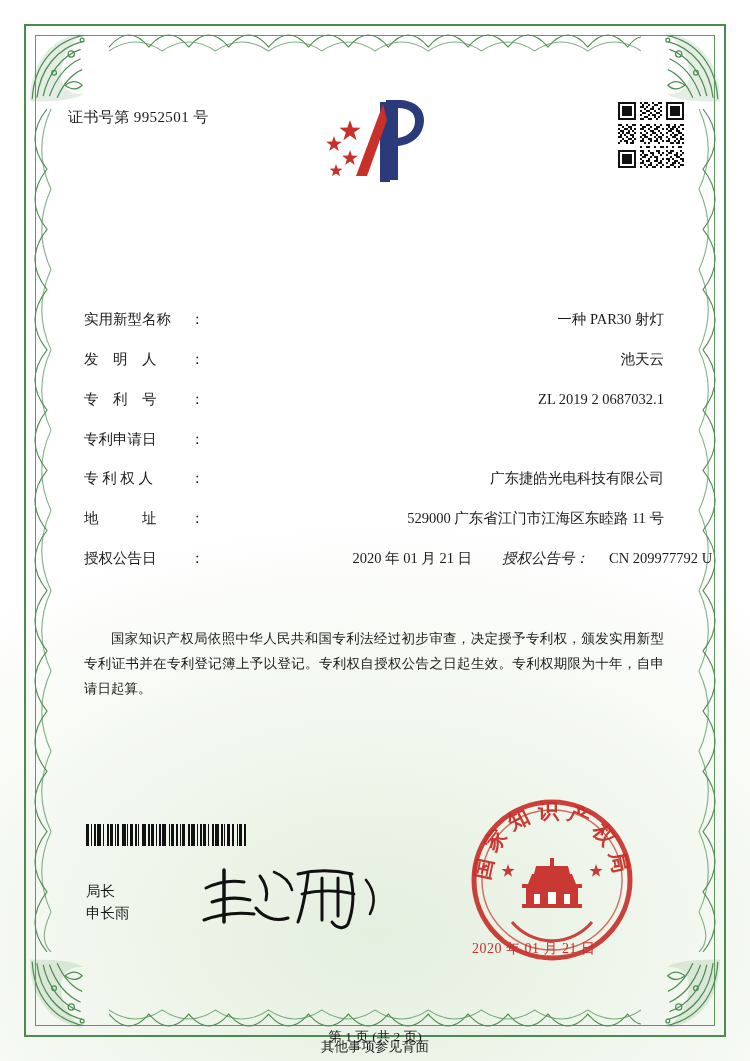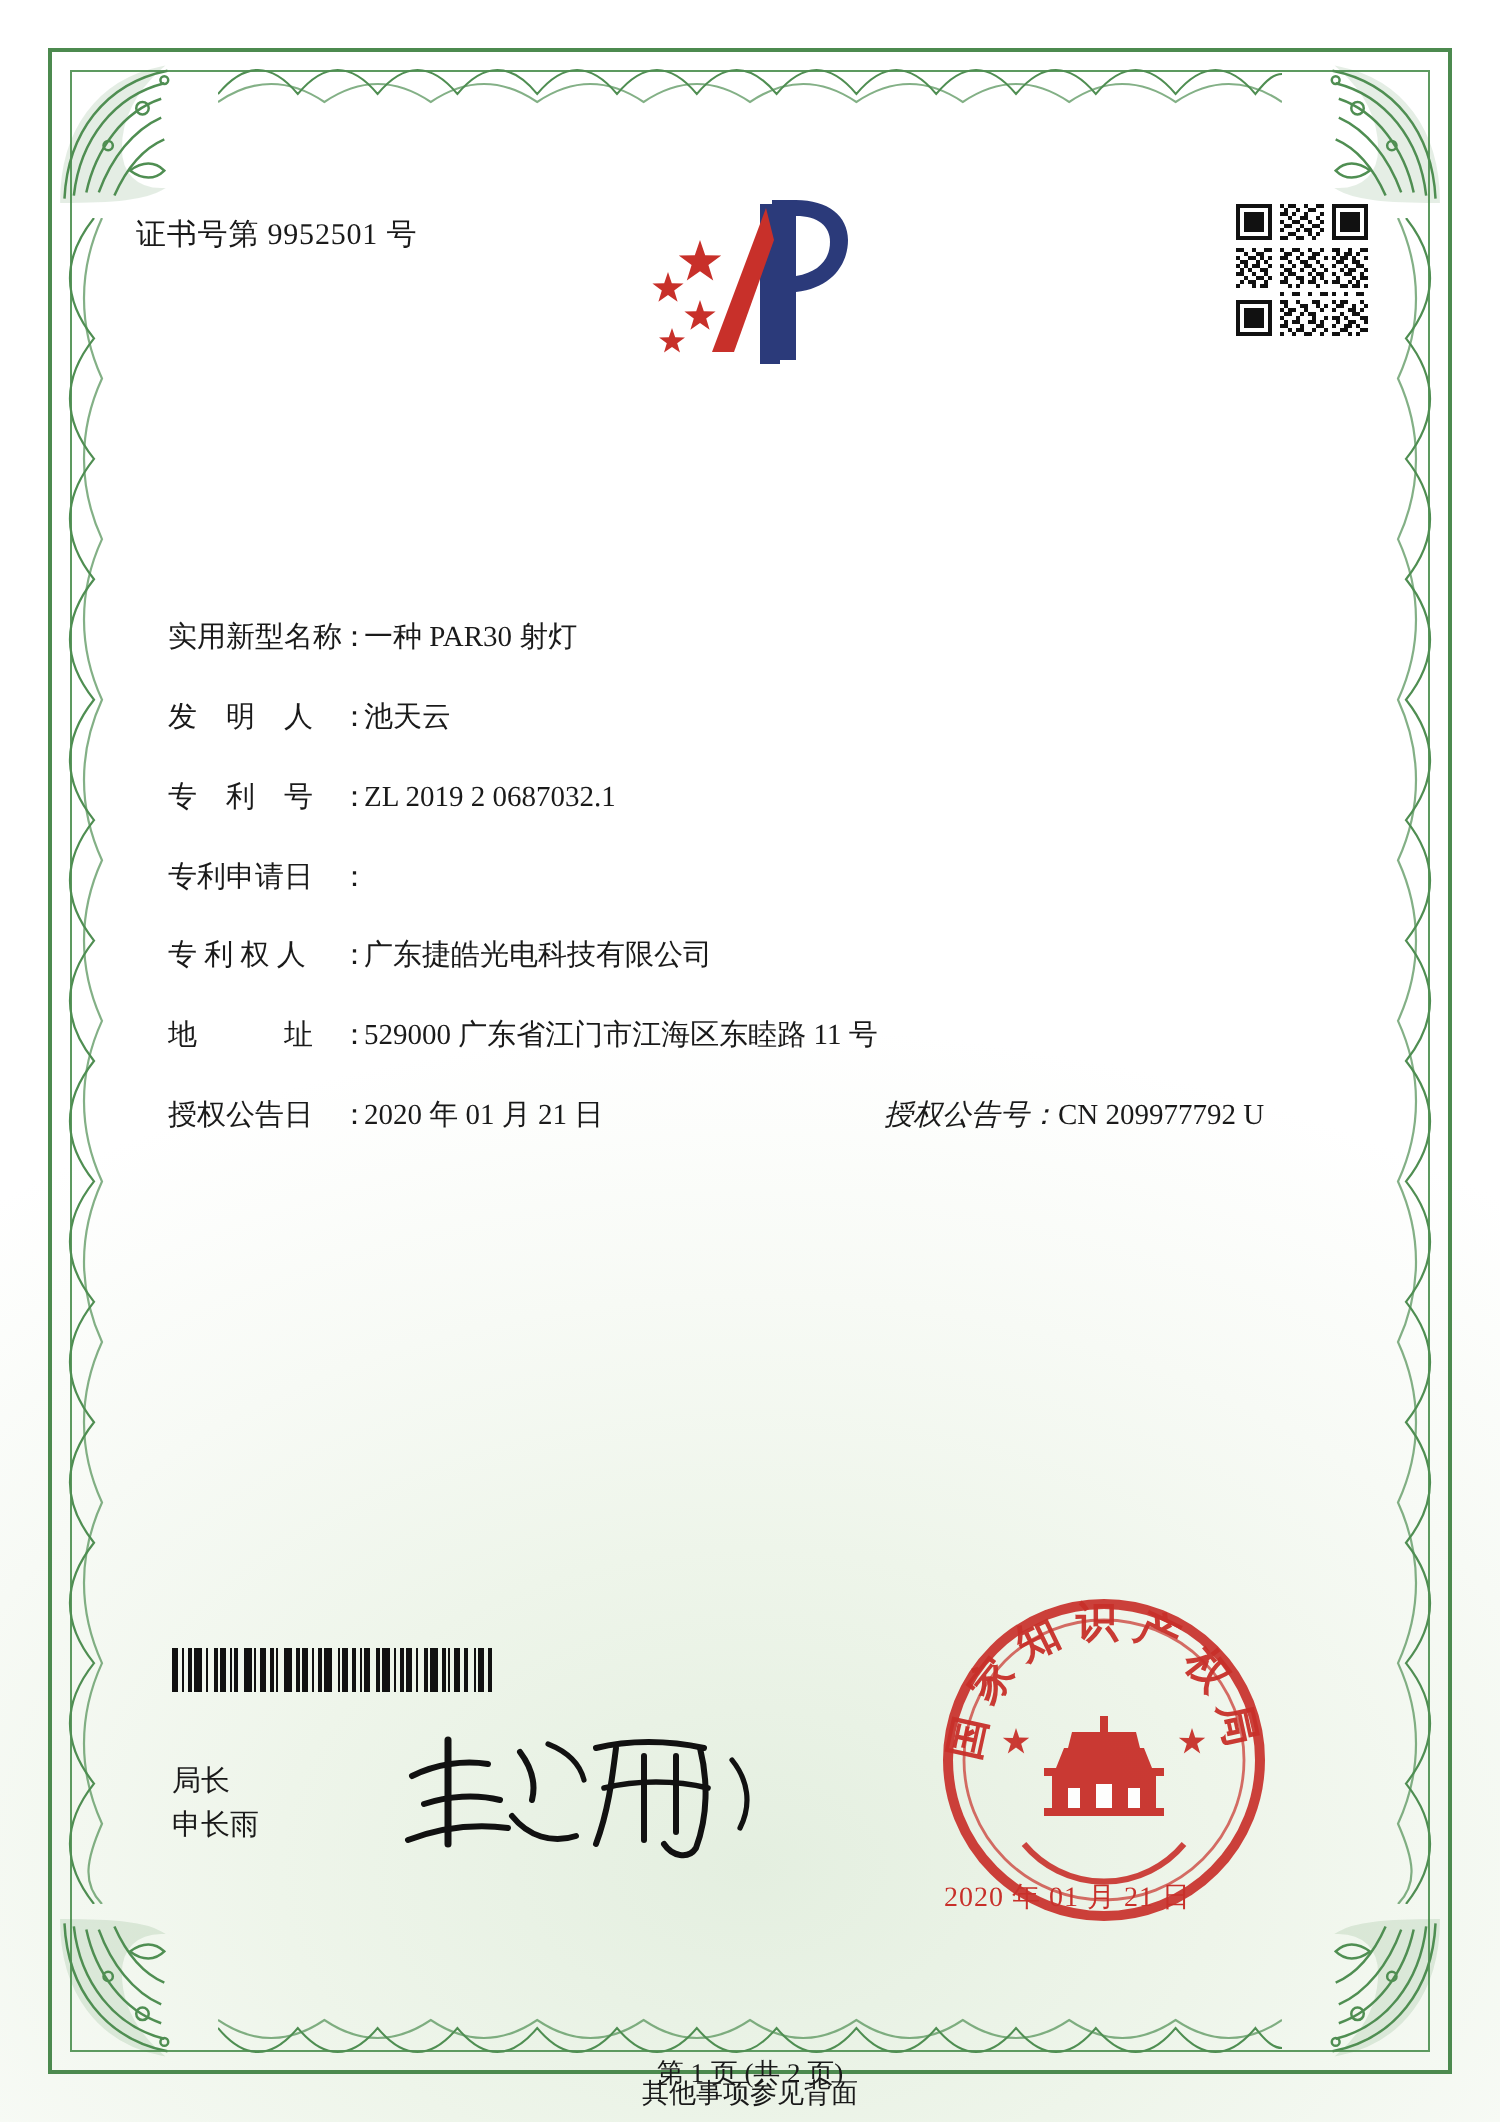--- a/index.html
+++ b/index.html
@@ -114,31 +114,33 @@
     position: absolute;
     left: 84px; top: 310px;
     width: 580px;
   }
   .field-row {
     display: flex;
     align-items: baseline;
     margin-bottom: 21px;
     font-size: 14.5px;
     line-height: 1.3;
+    gap: 20px;
   }
   .field-label {
     width: 86px;
     flex: 0 0 86px;
     white-space: nowrap;
     letter-spacing: 0px;
   }
   .field-colon { width: 12px; flex: 0 0 12px; }
   .field-value {
     flex: 1 1 auto;
     white-space: nowrap;
+    text-align: right;
   }
   .field-row.pair .field-value { flex: 0 0 auto; width: 250px; }
   .sub-label {
     flex: 0 0 auto;
     white-space: nowrap;
     margin-left: 10px;
     font-style: italic;
   }
   .sub-value {
     flex: 1 1 auto;
@@ -583,20 +585,21 @@
     <div class="field-row pair">
       <div class="field-label">授权公告日</div>
       <div class="field-colon">：</div>
       <div class="field-value">2020 年 01 月 21 日</div>
       <div class="sub-label">授权公告号：</div>
       <div class="sub-value">CN 209977792 U</div>
     </div>
   </div>
 
   <div class="paras">
+    <p>国家知识产权局依照中华人民共和国专利法经过初步审查，决定授予专利权，颁发实用新型专利证书并在专利登记簿上予以登记。专利权自授权公告之日起生效。专利权期限为十年，自申请日起算。</p>
   </div>
 
   <div class="barcode">
     <i style="width:3px"></i>
       <i style="width:2px;background:transparent"></i>
     <i style="width:1px"></i>
       <i style="width:2px;background:transparent"></i>
     <i style="width:2px"></i>
       <i style="width:1px;background:transparent"></i>
     <i style="width:4px"></i>

